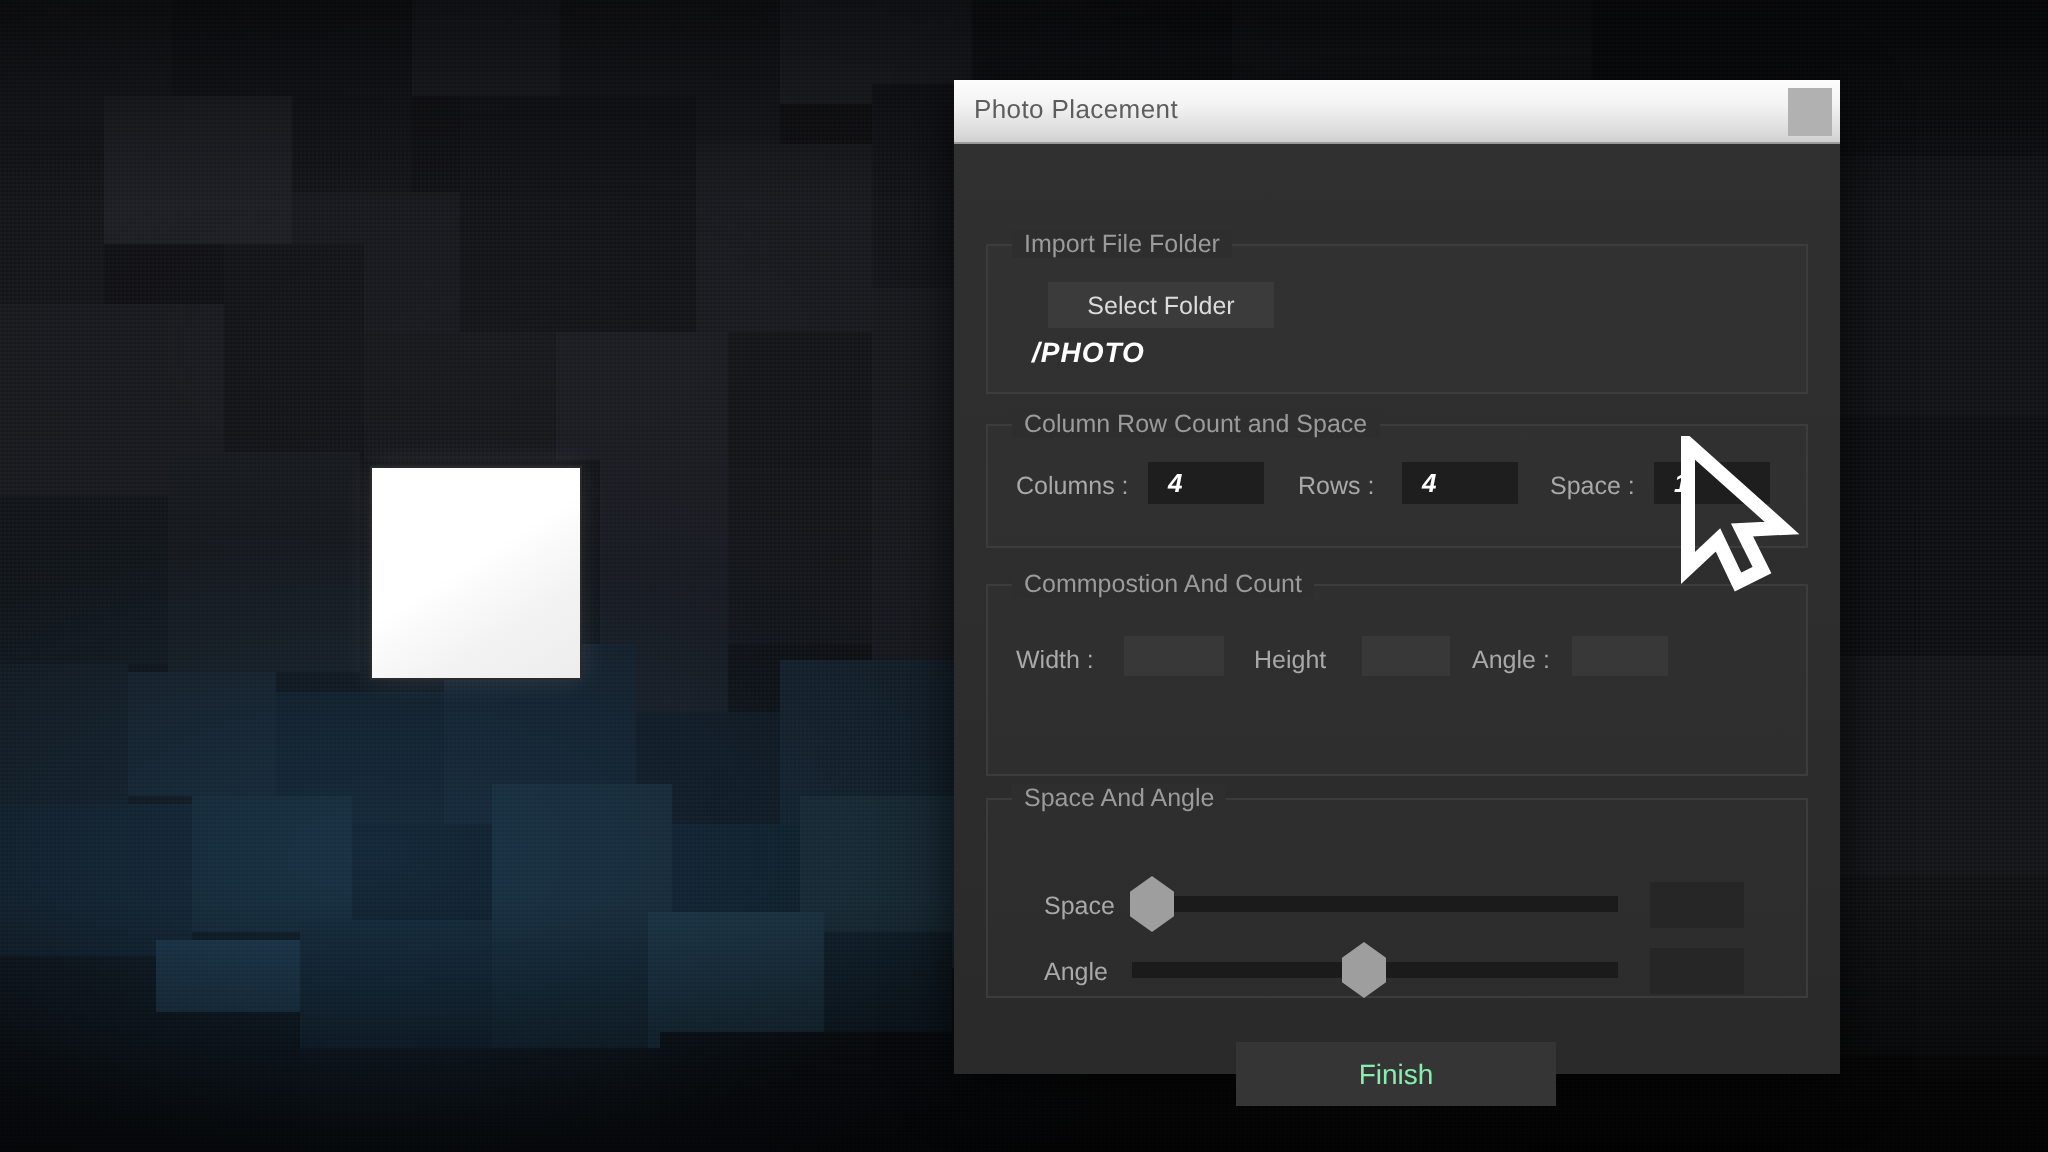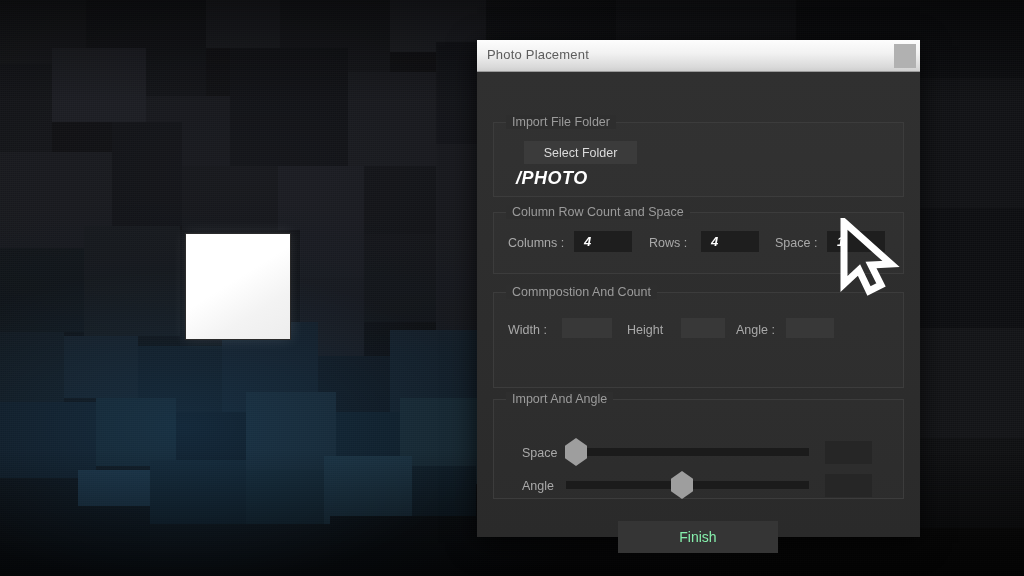--- a/index.html
+++ b/index.html
@@ -163,21 +163,21 @@
     cursor: text;
   }
   .input-box.empty { background: #383838; }
 
   
   #btn-select-folder { left: 30px; top: 18px; width: 113px; height: 23px; }
   #folder-path {
     position: absolute;
     left: 22px;
     top: 45px;
-    font-size: 18px;
+    font-size: 14px;
     font-weight: bold;
     font-style: italic;
     color: #ffffff;
     letter-spacing: 0.5px;
   }
 
   
   #lbl-columns { left: 14px;  top: 23px; }
   #in-columns  { left: 80px;  top: 18px; width: 58px; height: 21px; }
   #lbl-rows    { left: 155px; top: 23px; }
@@ -363,21 +363,21 @@
 
         <div class="field-label" id="lbl-height">Height</div>
         <div class="input-box empty" id="in-height"></div>
 
         <div class="field-label" id="lbl-angle">Angle :</div>
         <div class="input-box empty" id="in-angle"></div>
 
       </div>
 
       <div class="group" id="group-space">
-        <div class="group-title">Import And Angle</div>
+        <div class="group-title">Space And Angle</div>
 
         <div class="slider-label" id="lbl-slider-space">Space</div>
         <div class="slider-track" id="track-space"></div>
         <div class="slider-handle" id="handle-space"></div>
         <div class="slider-value" id="val-space"></div>
 
         <div class="slider-label" id="lbl-slider-angle">Angle</div>
         <div class="slider-track" id="track-angle"></div>
         <div class="slider-handle" id="handle-angle"></div>
         <div class="slider-value" id="val-angle"></div>

